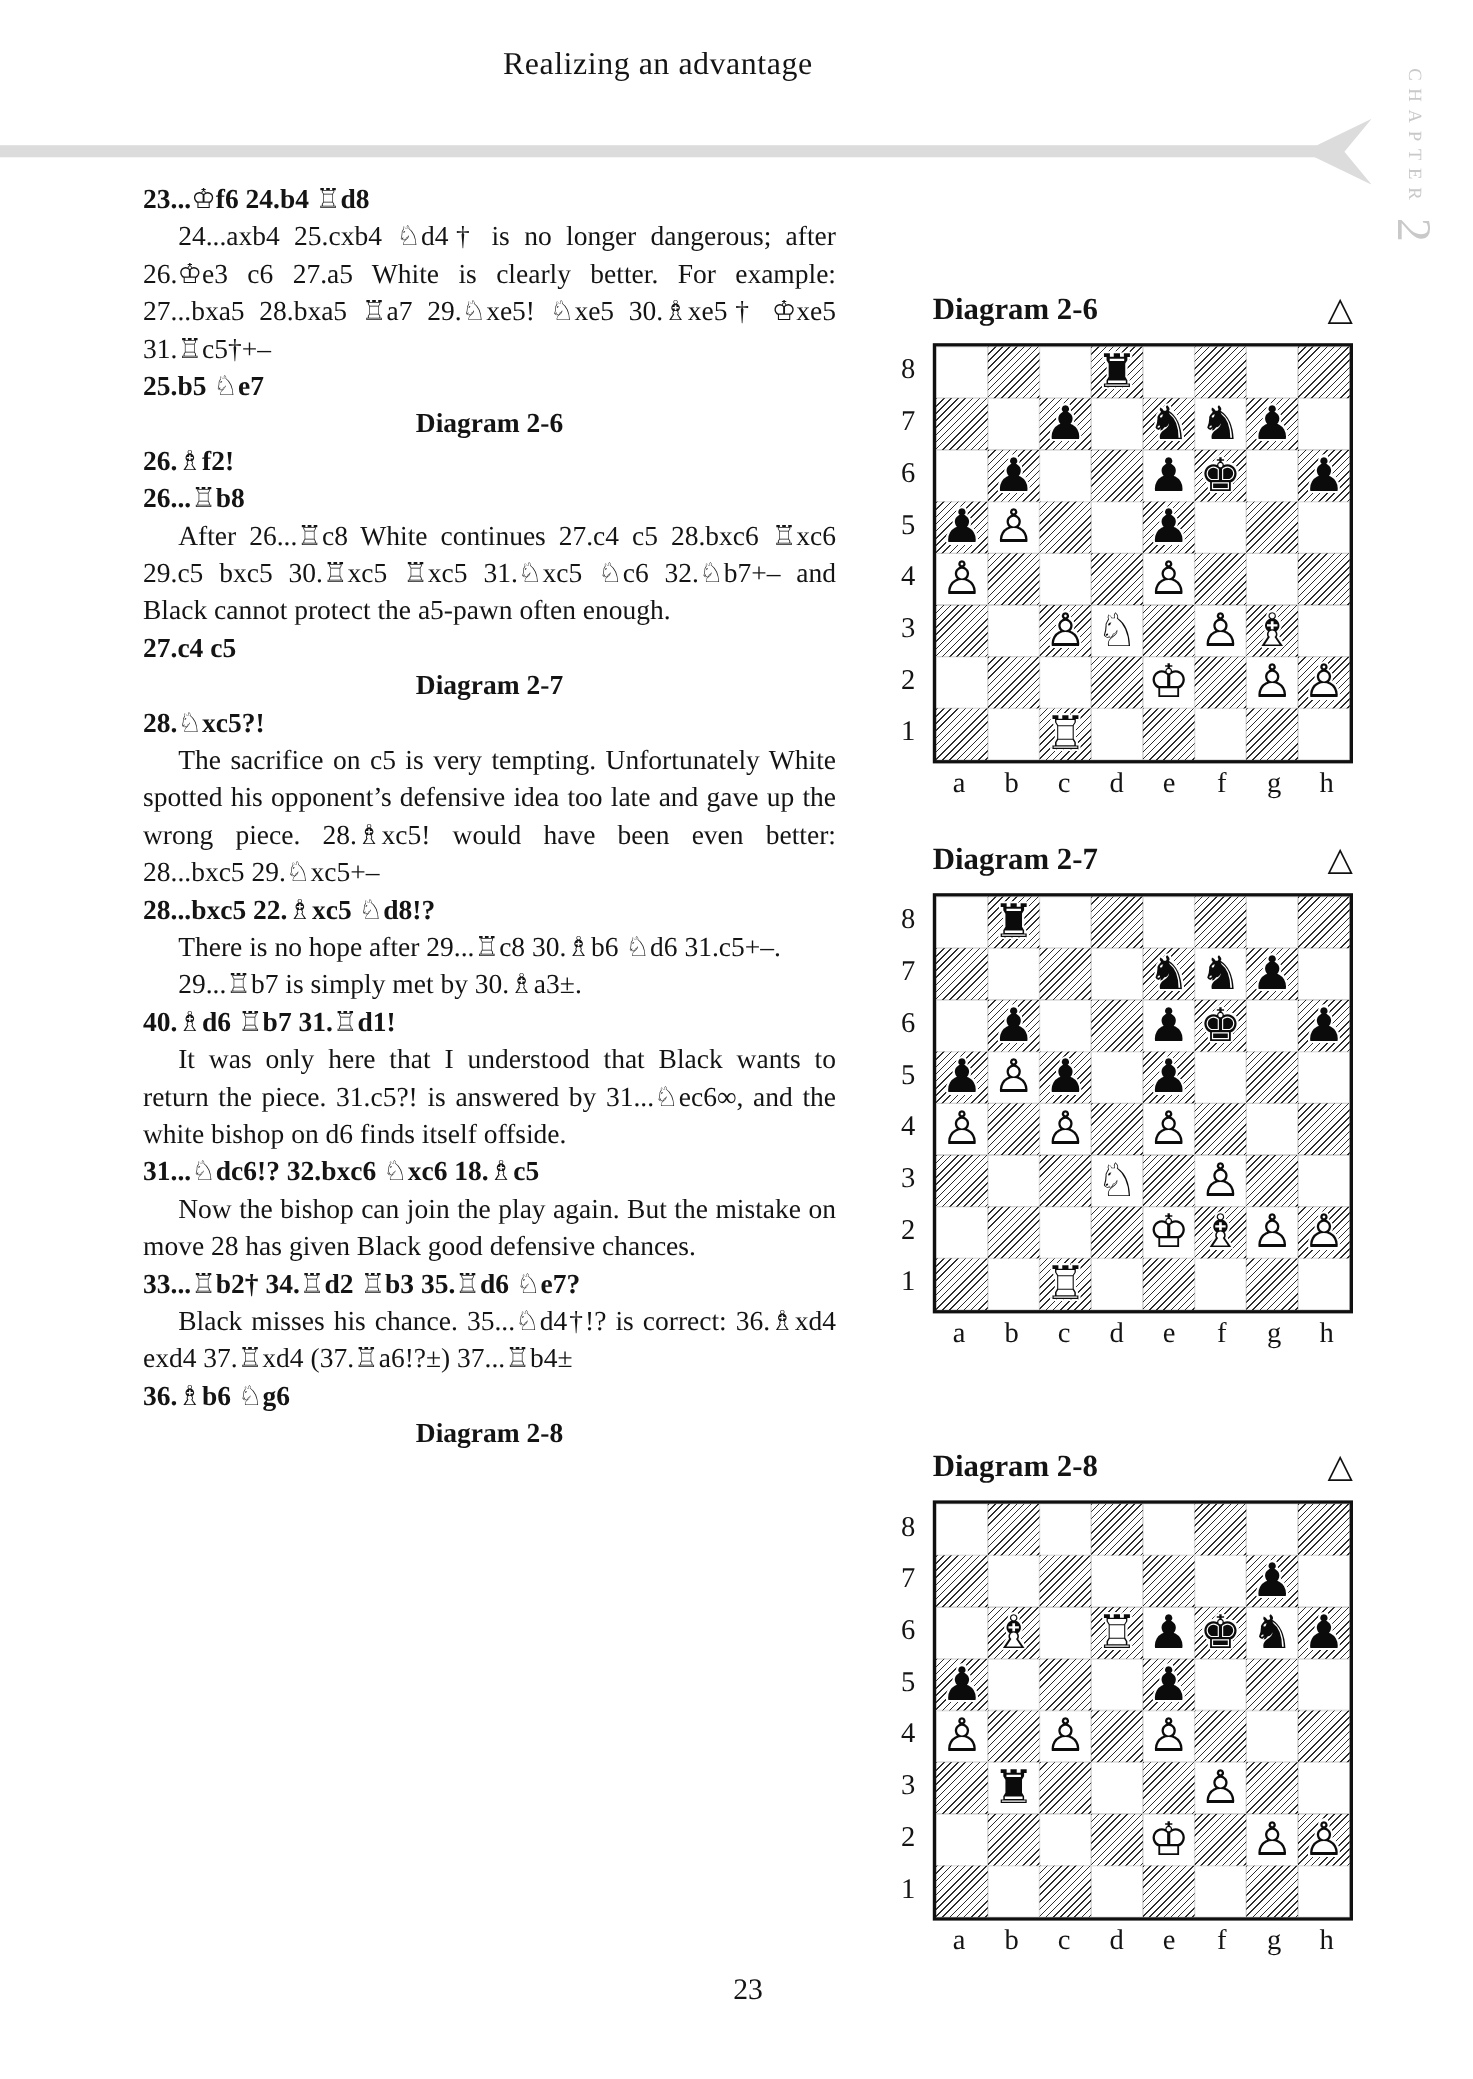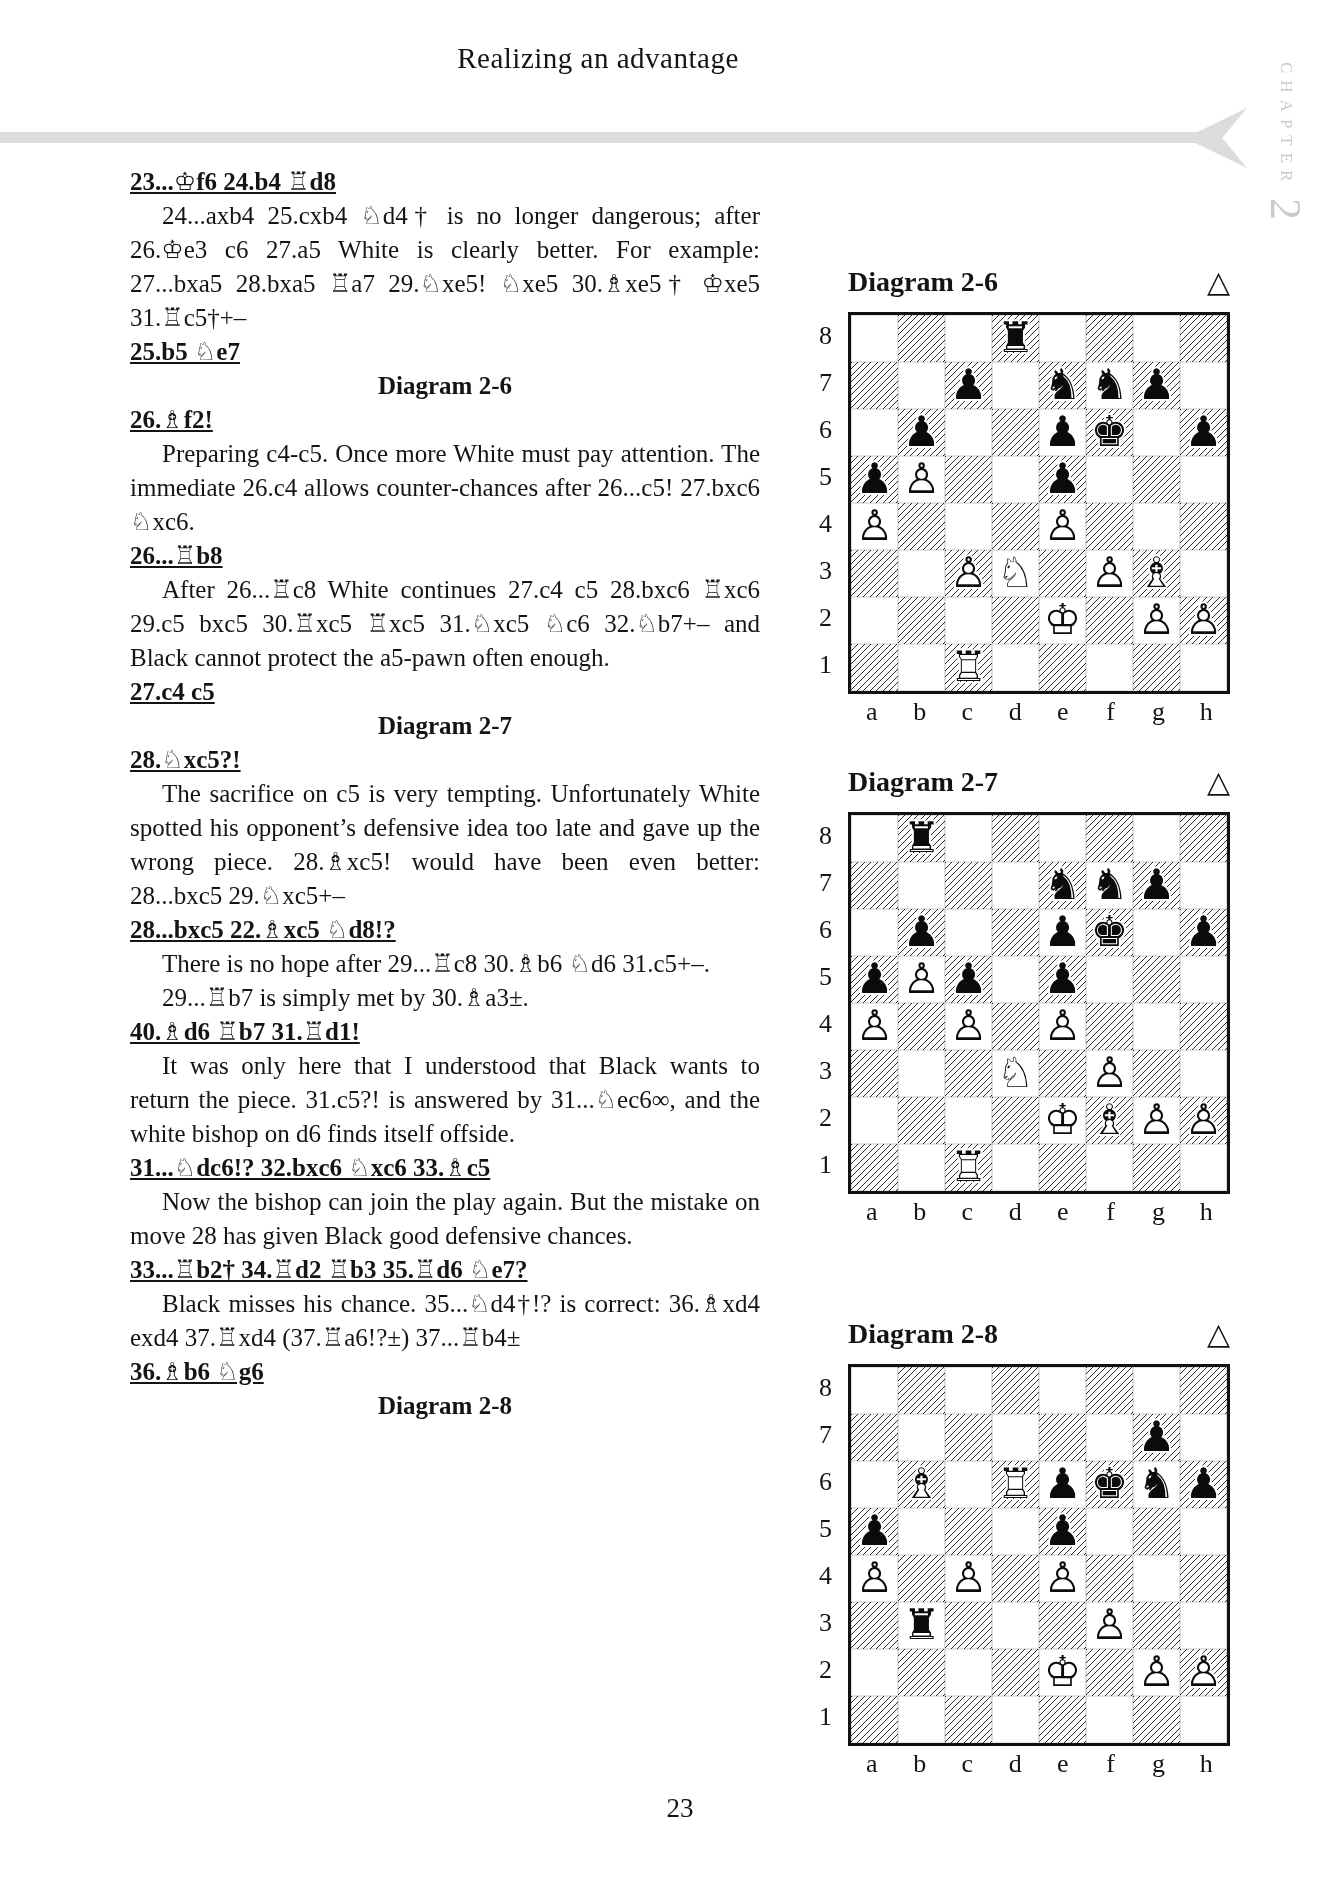--- a/index.html
+++ b/index.html
@@ -34,21 +34,21 @@
   }
   .chapter-word{font-size:17px;letter-spacing:7px;}
   .chapter-num{font-size:44px;margin-top:10px;}
 
   
   #text-column{
     position:absolute;left:130px;top:165px;width:630px;
     font-size:25px;line-height:34px;text-align:justify;
   }
   #text-column p{margin:0;padding:0;}
-  #text-column p.move{font-weight:bold;text-align:left;text-decoration:underline;}
+  #text-column p.move{font-weight:bold;text-align:left;}
   #text-column p.body{text-indent:32px;}
   #text-column p.diagram-ref{font-weight:bold;text-align:center;text-indent:0;}
 
   .page-number{
     position:absolute;left:0;top:1793px;width:1360px;
     text-align:center;font-size:27px;
   }
 
   
   .diagram{position:absolute;left:798px;width:440px;}
@@ -120,33 +120,32 @@
     <span class="chapter-word">CHAPTER</span>
     <span class="chapter-num">2</span>
   </div>
 
   <div id="text-column">
       <p class="move">23...♔f6 24.b4 ♖d8</p>
       <p class="body">24...axb4 25.cxb4 ♘d4† is no longer dangerous; after 26.♔e3 c6 27.a5 White is clearly better. For example: 27...bxa5 28.bxa5 ♖a7 29.♘xe5! ♘xe5 30.♗xe5† ♔xe5 31.♖c5†+–</p>
       <p class="move">25.b5 ♘e7</p>
       <p class="diagram-ref">Diagram 2-6</p>
       <p class="move">26.♗f2!</p>
-      <p class="body">Preparing c4-c5. Once more White must pay attention. The immediate 26.c4 allows counter-chances after 26...c5! 27.bxc6 ♘xc6.</p>
       <p class="move">26...♖b8</p>
       <p class="body">After 26...♖c8 White continues 27.c4 c5 28.bxc6 ♖xc6 29.c5 bxc5 30.♖xc5 ♖xc5 31.♘xc5 ♘c6 32.♘b7+– and Black cannot protect the a5-pawn often enough.</p>
       <p class="move">27.c4 c5</p>
       <p class="diagram-ref">Diagram 2-7</p>
       <p class="move">28.♘xc5?!</p>
       <p class="body">The sacrifice on c5 is very tempting. Unfortunately White spotted his opponent’s defensive idea too late and gave up the wrong piece. 28.♗xc5! would have been even better: 28...bxc5 29.♘xc5+–</p>
       <p class="move">28...bxc5 22.♗xc5 ♘d8!?</p>
       <p class="body">There is no hope after 29...♖c8 30.♗b6 ♘d6 31.c5+–.</p>
       <p class="body">29...♖b7 is simply met by 30.♗a3±.</p>
       <p class="move">40.♗d6 ♖b7 31.♖d1!</p>
       <p class="body">It was only here that I understood that Black wants to return the piece. 31.c5?! is answered by 31...♘ec6∞, and the white bishop on d6 finds itself offside.</p>
-      <p class="move">31...♘dc6!? 32.bxc6 ♘xc6 33.♗c5</p>
+      <p class="move">31...♘dc6!? 32.bxc6 ♘xc6 18.♗c5</p>
       <p class="body">Now the bishop can join the play again. But the mistake on move 28 has given Black good defensive chances.</p>
       <p class="move">33...♖b2† 34.♖d2 ♖b3 35.♖d6 ♘e7?</p>
       <p class="body">Black misses his chance. 35...♘d4†!? is correct: 36.♗xd4 exd4 37.♖xd4 (37.♖a6!?±) 37...♖b4±</p>
       <p class="move">36.♗b6 ♘g6</p>
       <p class="diagram-ref">Diagram 2-8</p>
     </div>
 
   <div id="diagram-slot-0" class="diagram" style="top: 266px;">
       <div class="dg-header">
         <span class="dg-label">Diagram 2-6</span>

